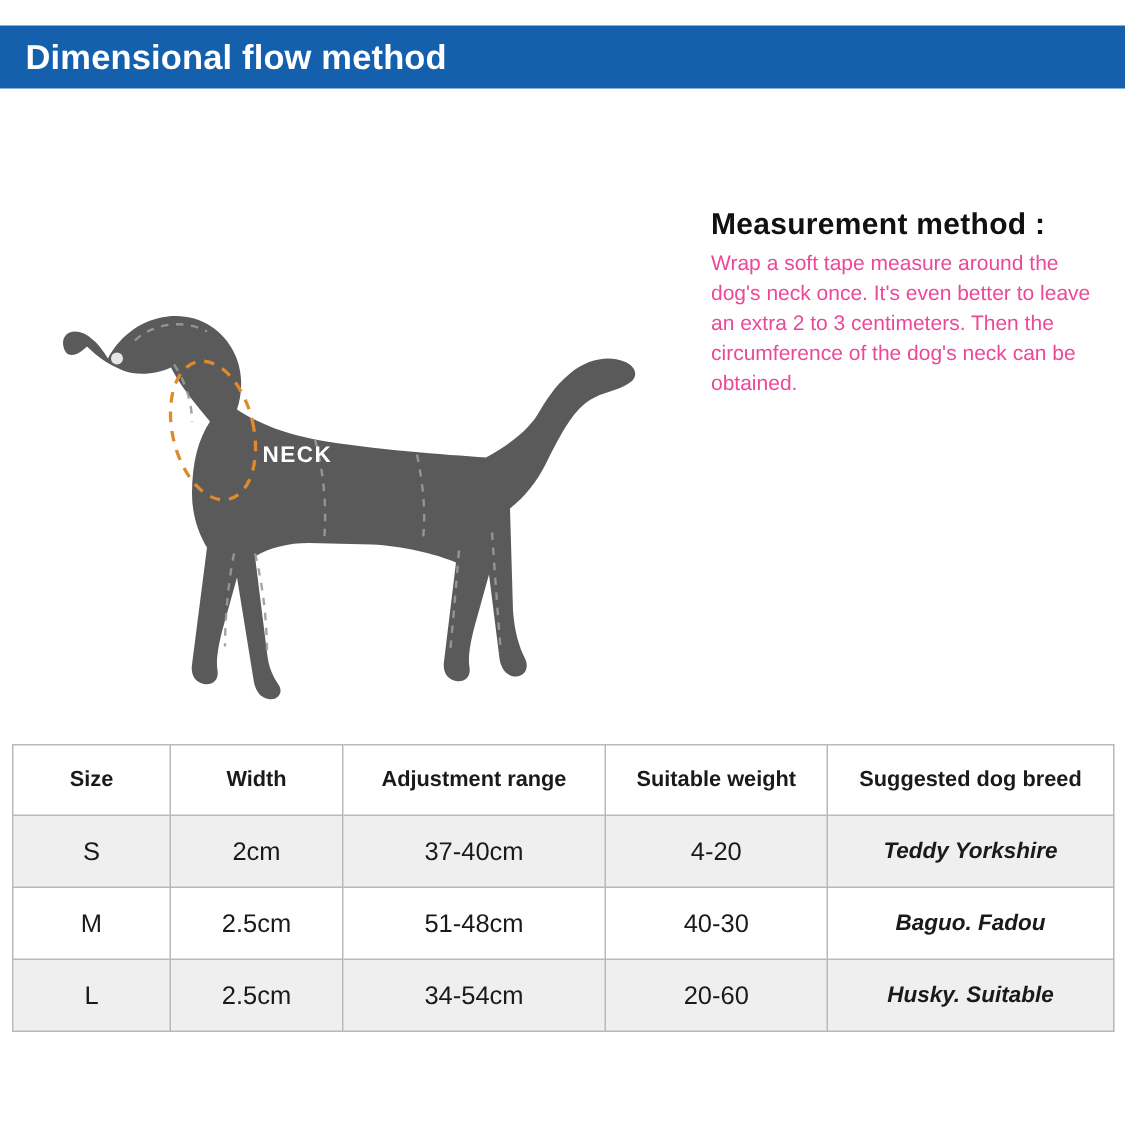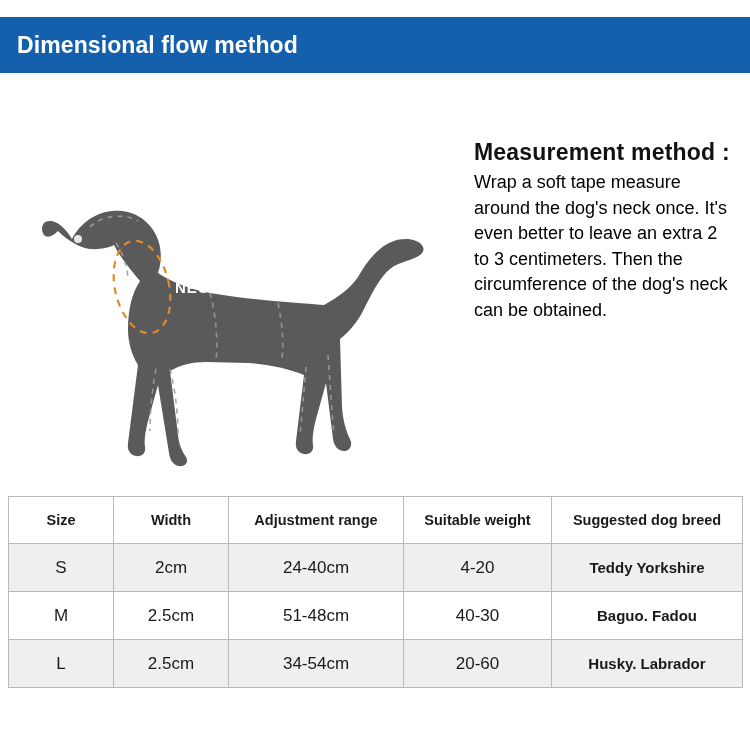--- a/index.html
+++ b/index.html
@@ -15,21 +15,21 @@
     position: relative;
     overflow: hidden;
   }
 
   
   .header-band {
     position: absolute;
     left: 0;
     top: 17px;
     width: 750px;
-    height: 56px;
+    height: 42px;
     background: #1560ad;
     display: flex;
     align-items: center;
   }
   .header-title {
     color: #ffffff;
     font-size: 23px;
     font-weight: bold;
     padding-left: 17px;
     letter-spacing: 0.1px;
@@ -48,45 +48,45 @@
     position: absolute;
     left: 20px;
     top: 110px;
     width: 440px;
     height: 320px;
   }
 
   .neck-label {
     position: absolute;
     left: 175px;
-    top: 220px;
+    top: 236px;
     font-size: 15px;
     font-weight: bold;
     color: #ffffff;
     letter-spacing: 1px;
   }
 
   
   .measure-block {
     position: absolute;
     left: 474px;
     top: 80px;
     width: 262px;
   }
   .measure-title {
-    font-size: 23px;
+    font-size: 20px;
     font-weight: bold;
     color: #111111;
     margin: 0 0 4px 0;
     letter-spacing: 0.2px;
   }
   .measure-body {
-    font-size: 18px;
+    font-size: 14px;
     line-height: 1.42;
-    color: #000000;
+    color: #ec4899;
     margin: 0;
   }
 
   
   .size-table {
     position: absolute;
     left: 8px;
     top: 496px;
     width: 734px;
     border-collapse: collapse;
@@ -108,20 +108,21 @@
   .size-table tbody td {
     height: 45px;
     font-size: 17px;
   }
   .size-table tbody tr.shaded td {
     background: #efefef;
   }
   .size-table tbody td.breed {
     font-size: 15px;
     font-weight: bold;
+    font-style: italic;
   }
 
   .col-size     { width: 105px; }
   .col-width    { width: 115px; }
   .col-adjust   { width: 175px; }
   .col-weight   { width: 148px; }
   .col-breed    { width: 191px; }
 </style>
 </head>
 <body>
@@ -221,32 +222,32 @@
       <th>Width</th>
       <th>Adjustment range</th>
       <th>Suitable weight</th>
       <th>Suggested dog breed</th>
     </tr>
   </thead>
   <tbody>
     <tr class="shaded">
       <td>S</td>
       <td>2cm</td>
-      <td>24-40cm</td>
+      <td>37-40cm</td>
       <td>4-20</td>
       <td class="breed">Teddy Yorkshire</td>
     </tr>
     <tr>
       <td>M</td>
       <td>2.5cm</td>
       <td>51-48cm</td>
       <td>40-30</td>
       <td class="breed">Baguo. Fadou</td>
     </tr>
     <tr class="shaded">
       <td>L</td>
       <td>2.5cm</td>
       <td>34-54cm</td>
       <td>20-60</td>
-      <td class="breed">Husky. Labrador</td>
+      <td class="breed">Husky. Suitable</td>
     </tr>
   </tbody>
 </table>
 
 </body></html>

